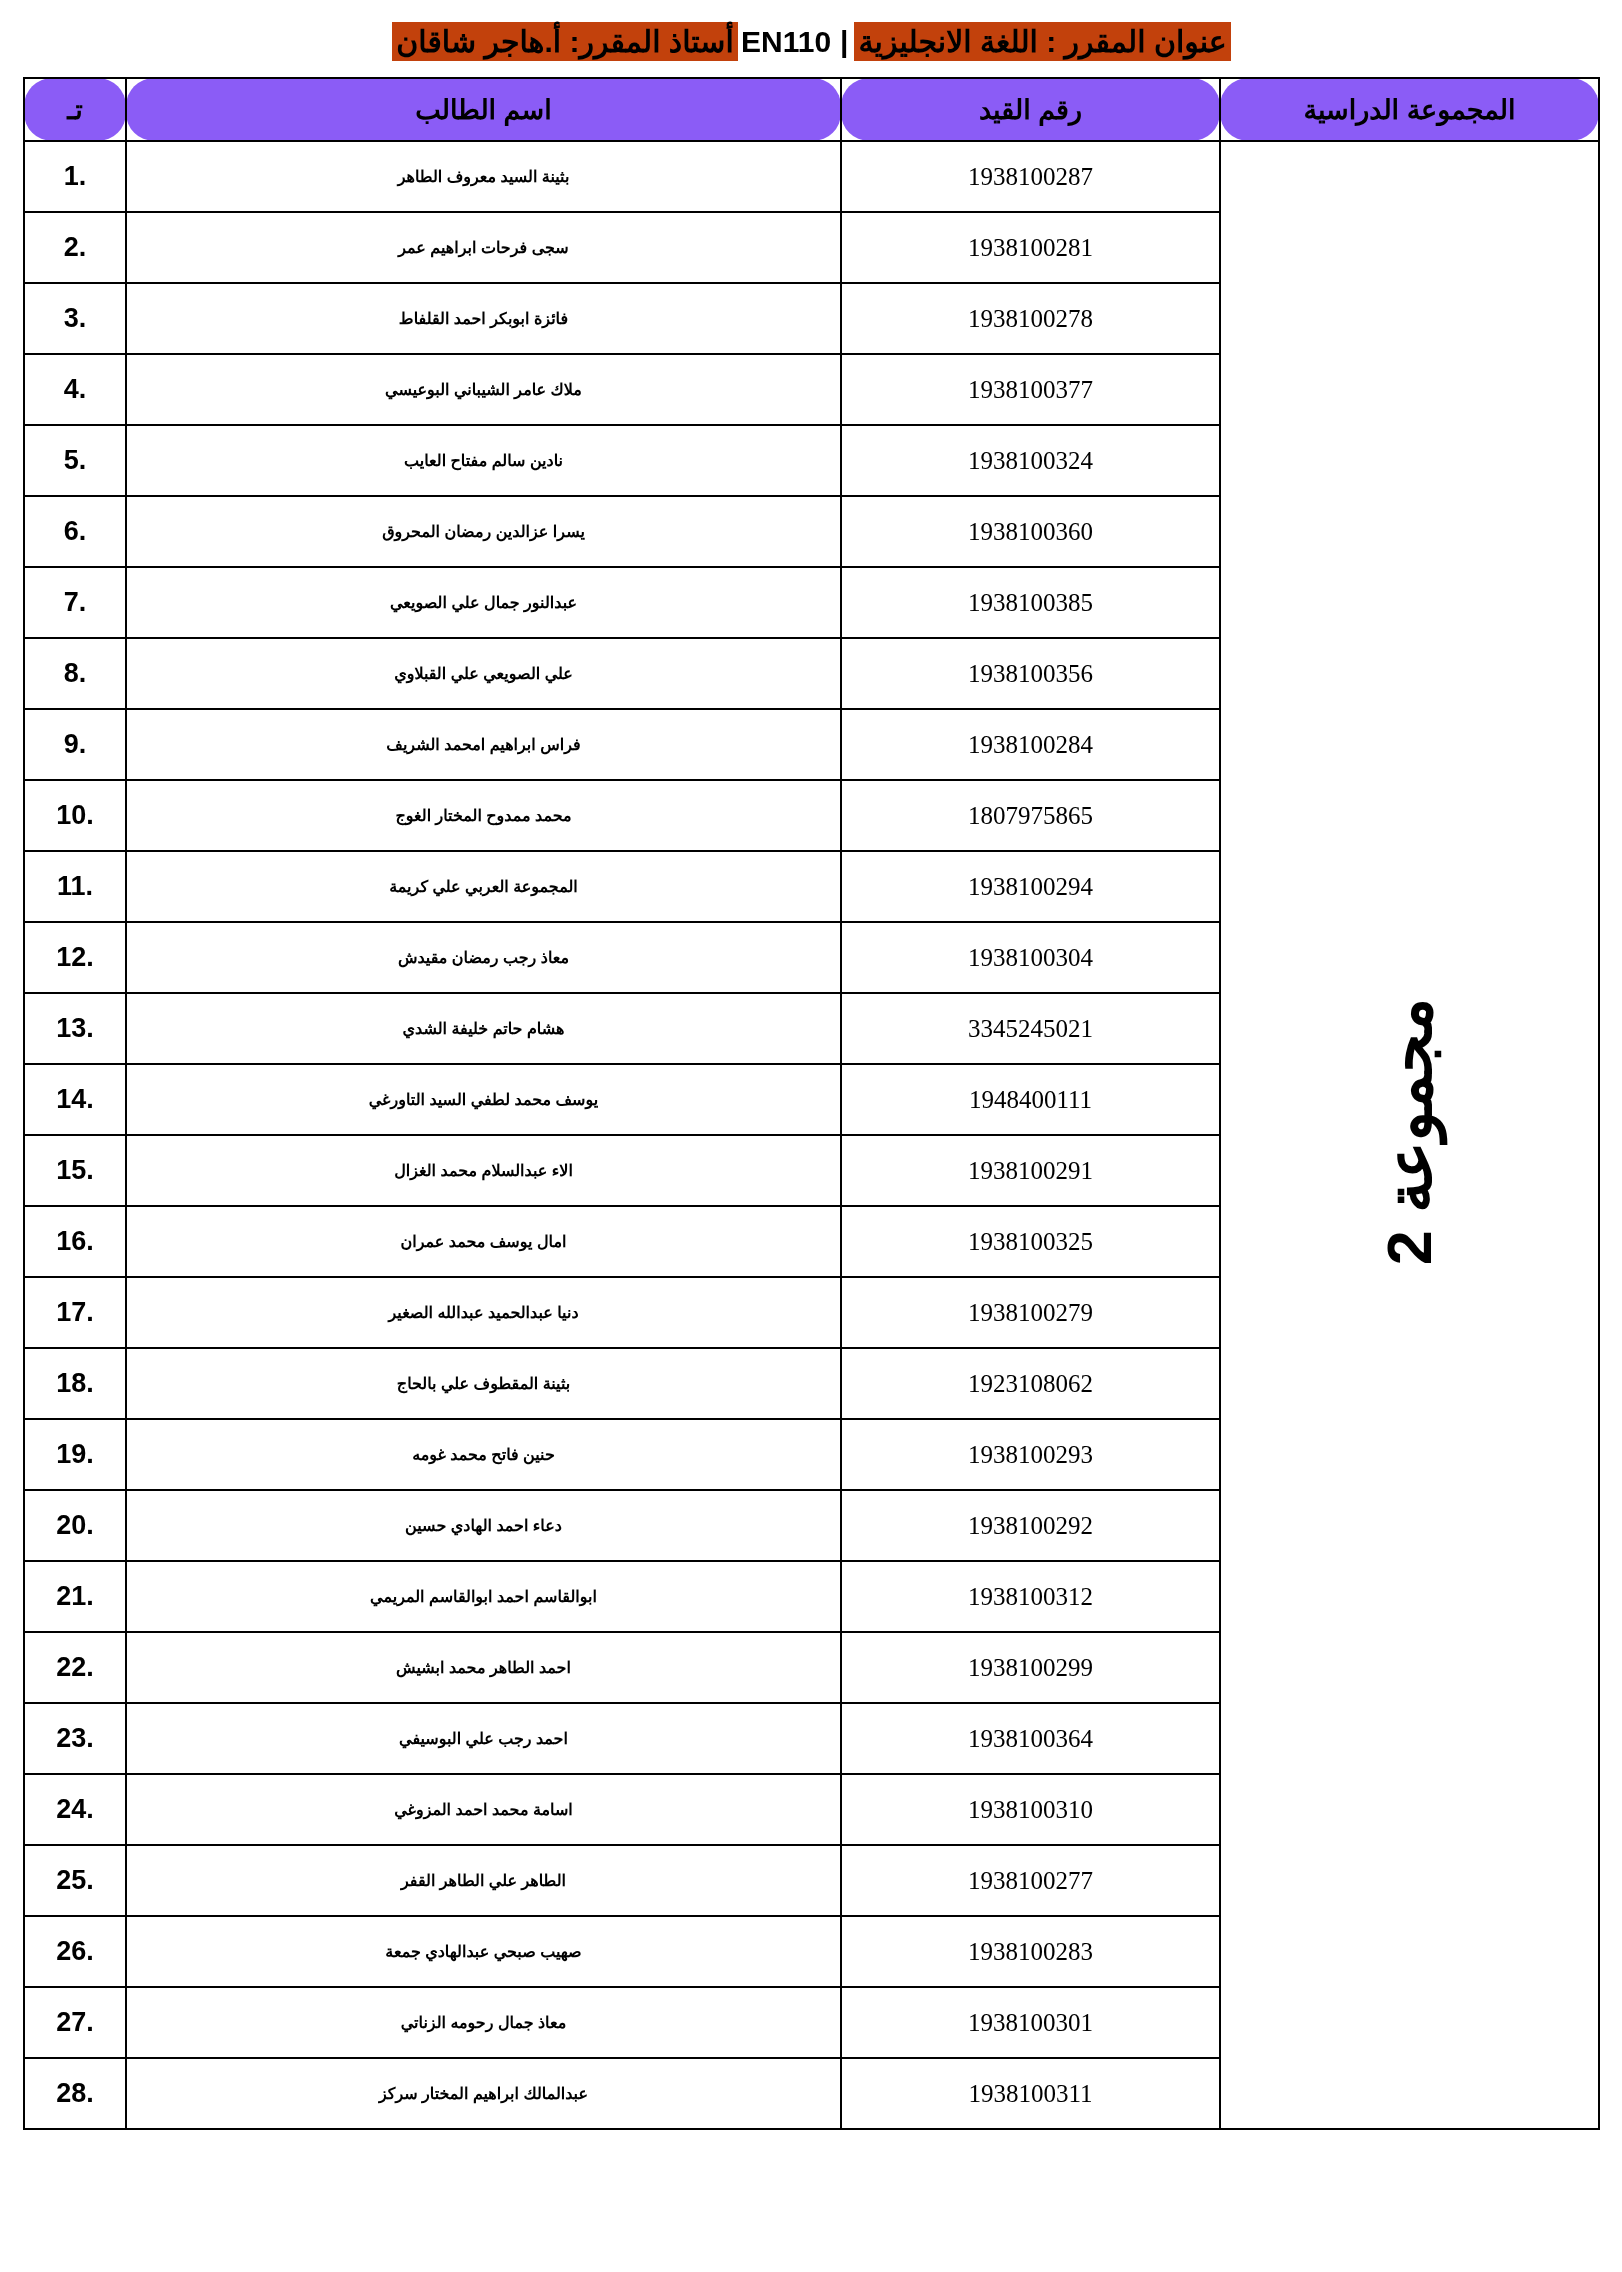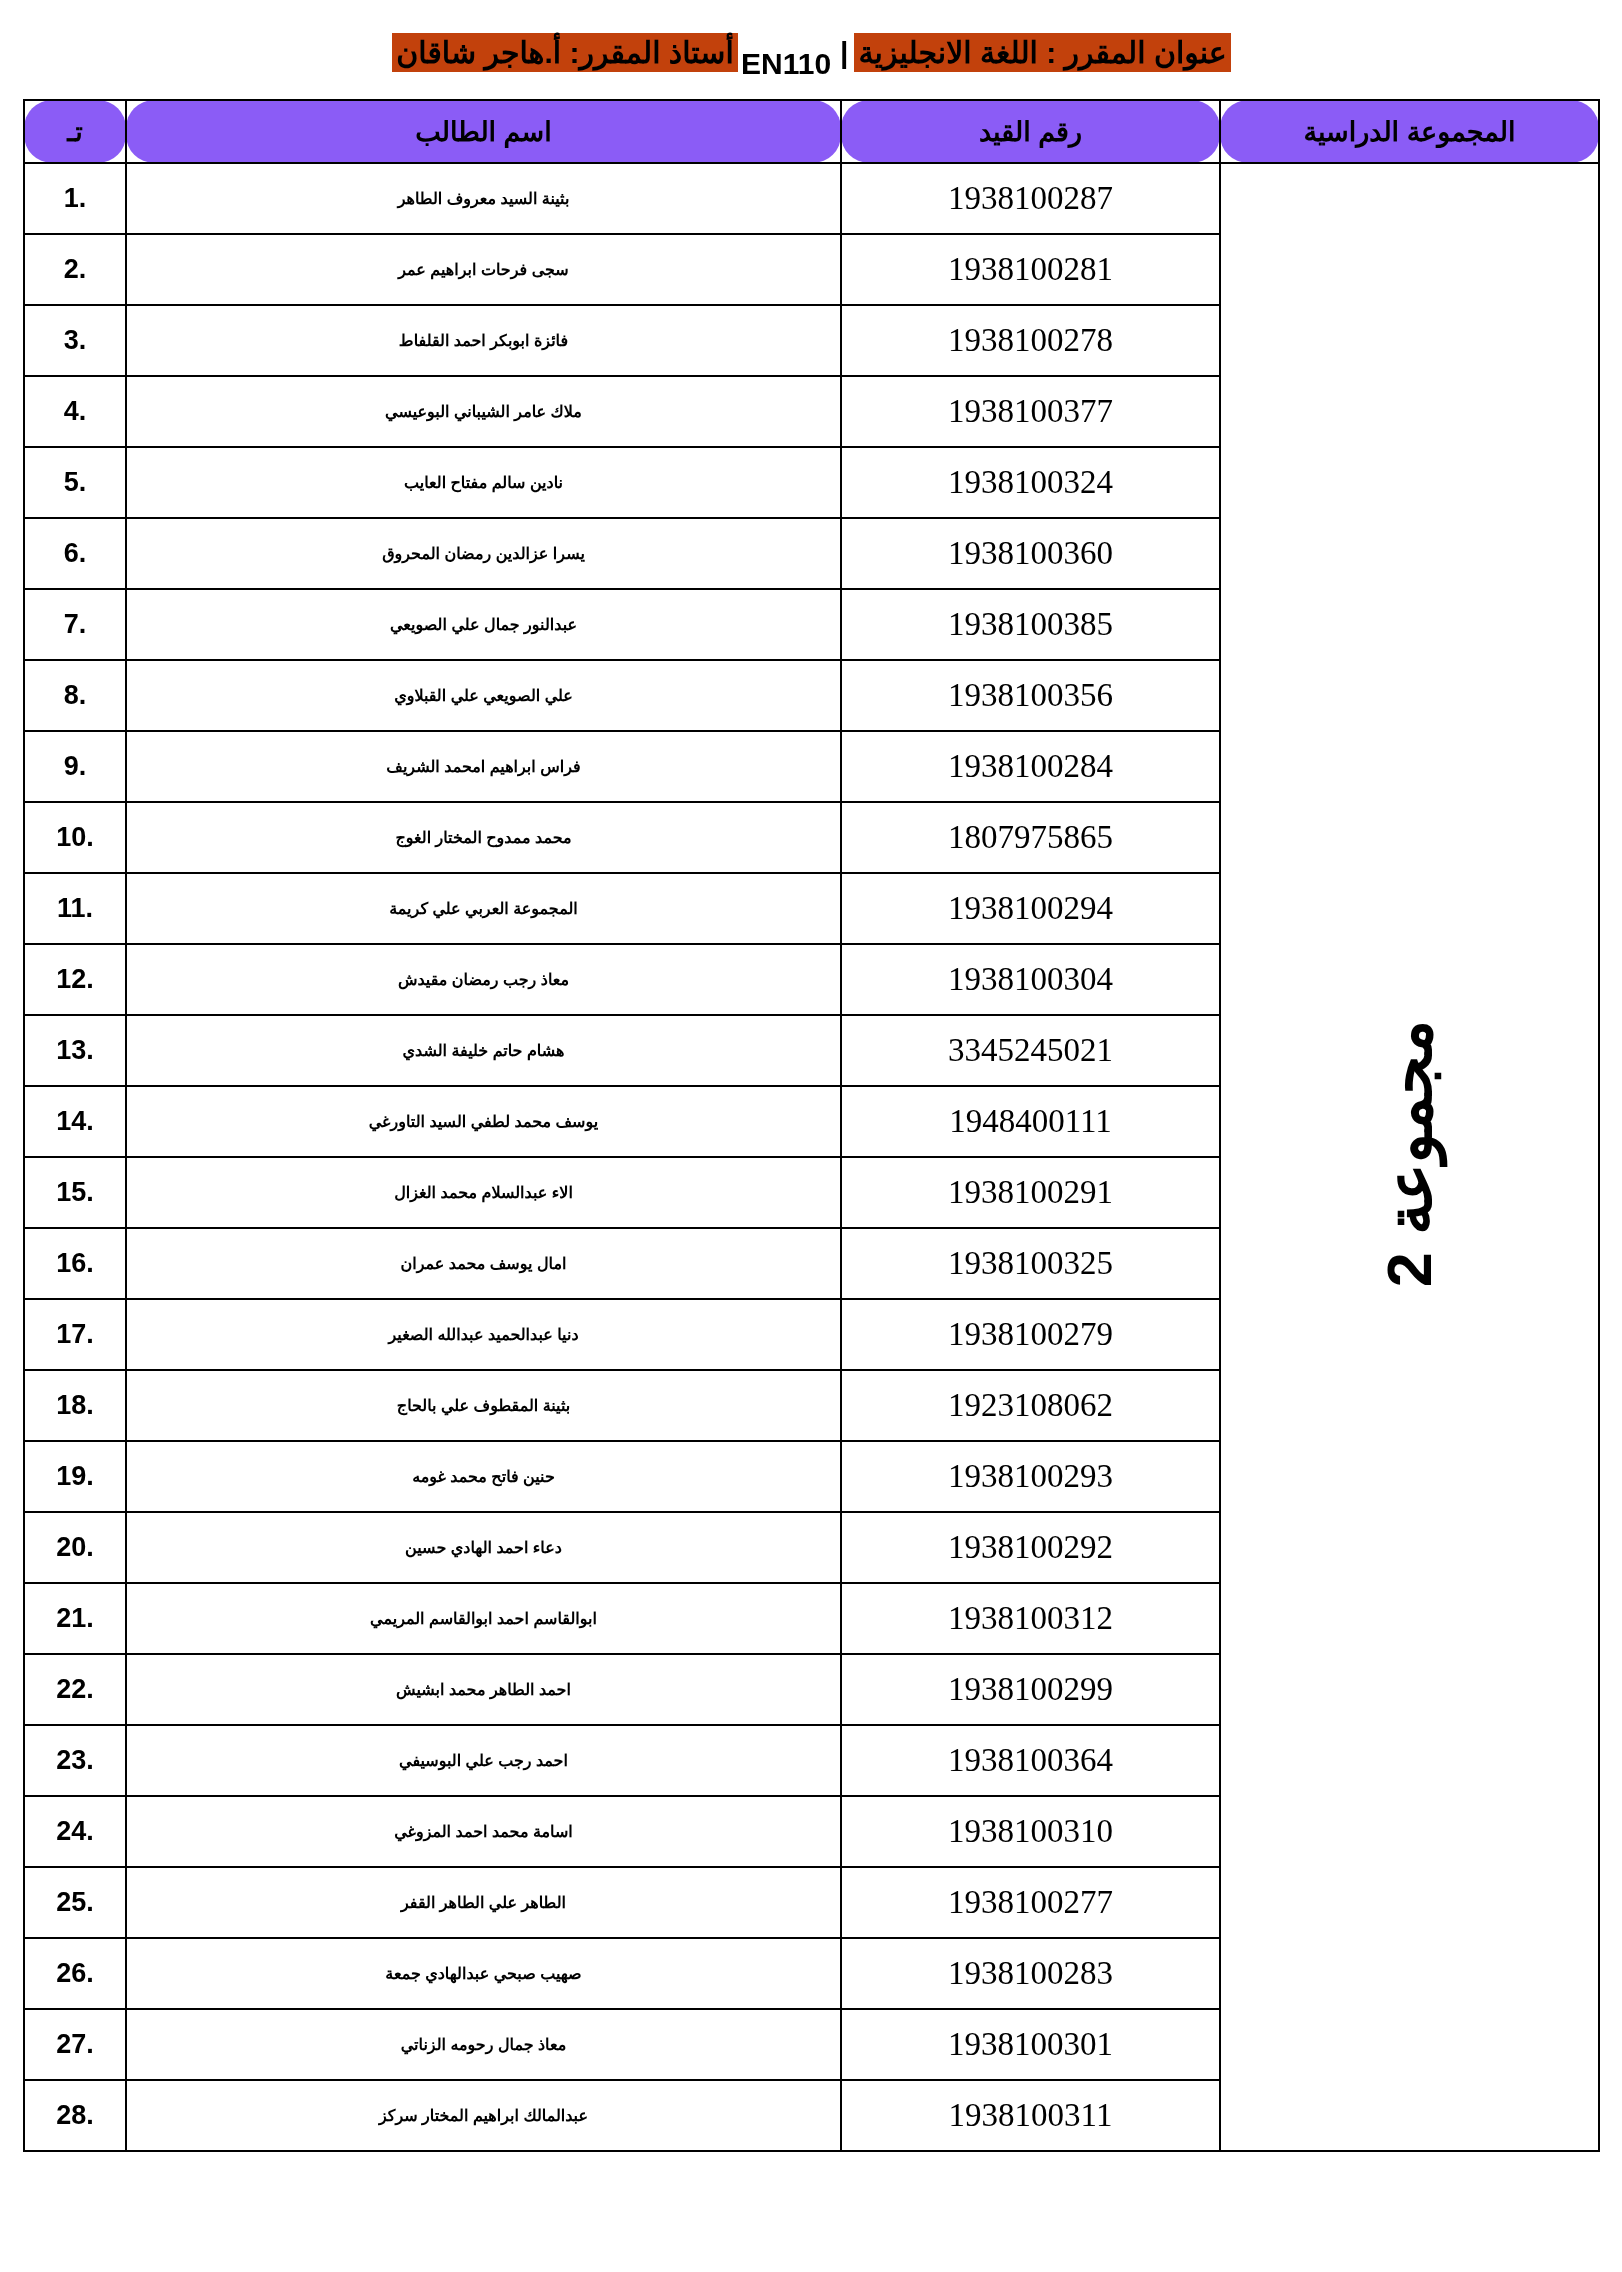--- a/index.html
+++ b/index.html
@@ -37,21 +37,20 @@
   .hdr-seg {
     white-space: nowrap;
     line-height: 1.2;
   }
   .hdr-highlight {
     background: #c2410c;
     padding: 1.5px 4.4px;
   }
   .hdr-plain {
     padding: 1.5px 2.9px;
-    margin-top: 22px;
   }
   .hdr-sep {
     padding: 1.5px 5.8px;
     font-weight: bold;
   }
   
   table.roster {
     border-collapse: collapse;
     width: 1576px;
     margin: 0 auto;
@@ -84,21 +83,21 @@
     font-weight: bold;
     font-size: 27px;
   }
   td.cell-name {
     font-weight: bold;
     font-size: 16px;
     letter-spacing: 0.2px;
   }
   td.cell-reg {
     font-weight: normal;
-    font-size: 33px;
+    font-size: 25px;
     font-family: "Liberation Serif", serif;
   }
   td.cell-group {
     font-weight: bold;
     vertical-align: middle;
   }
   .group-vertical {
     writing-mode: vertical-rl;
     transform: rotate(180deg);
     font-size: 63px;

